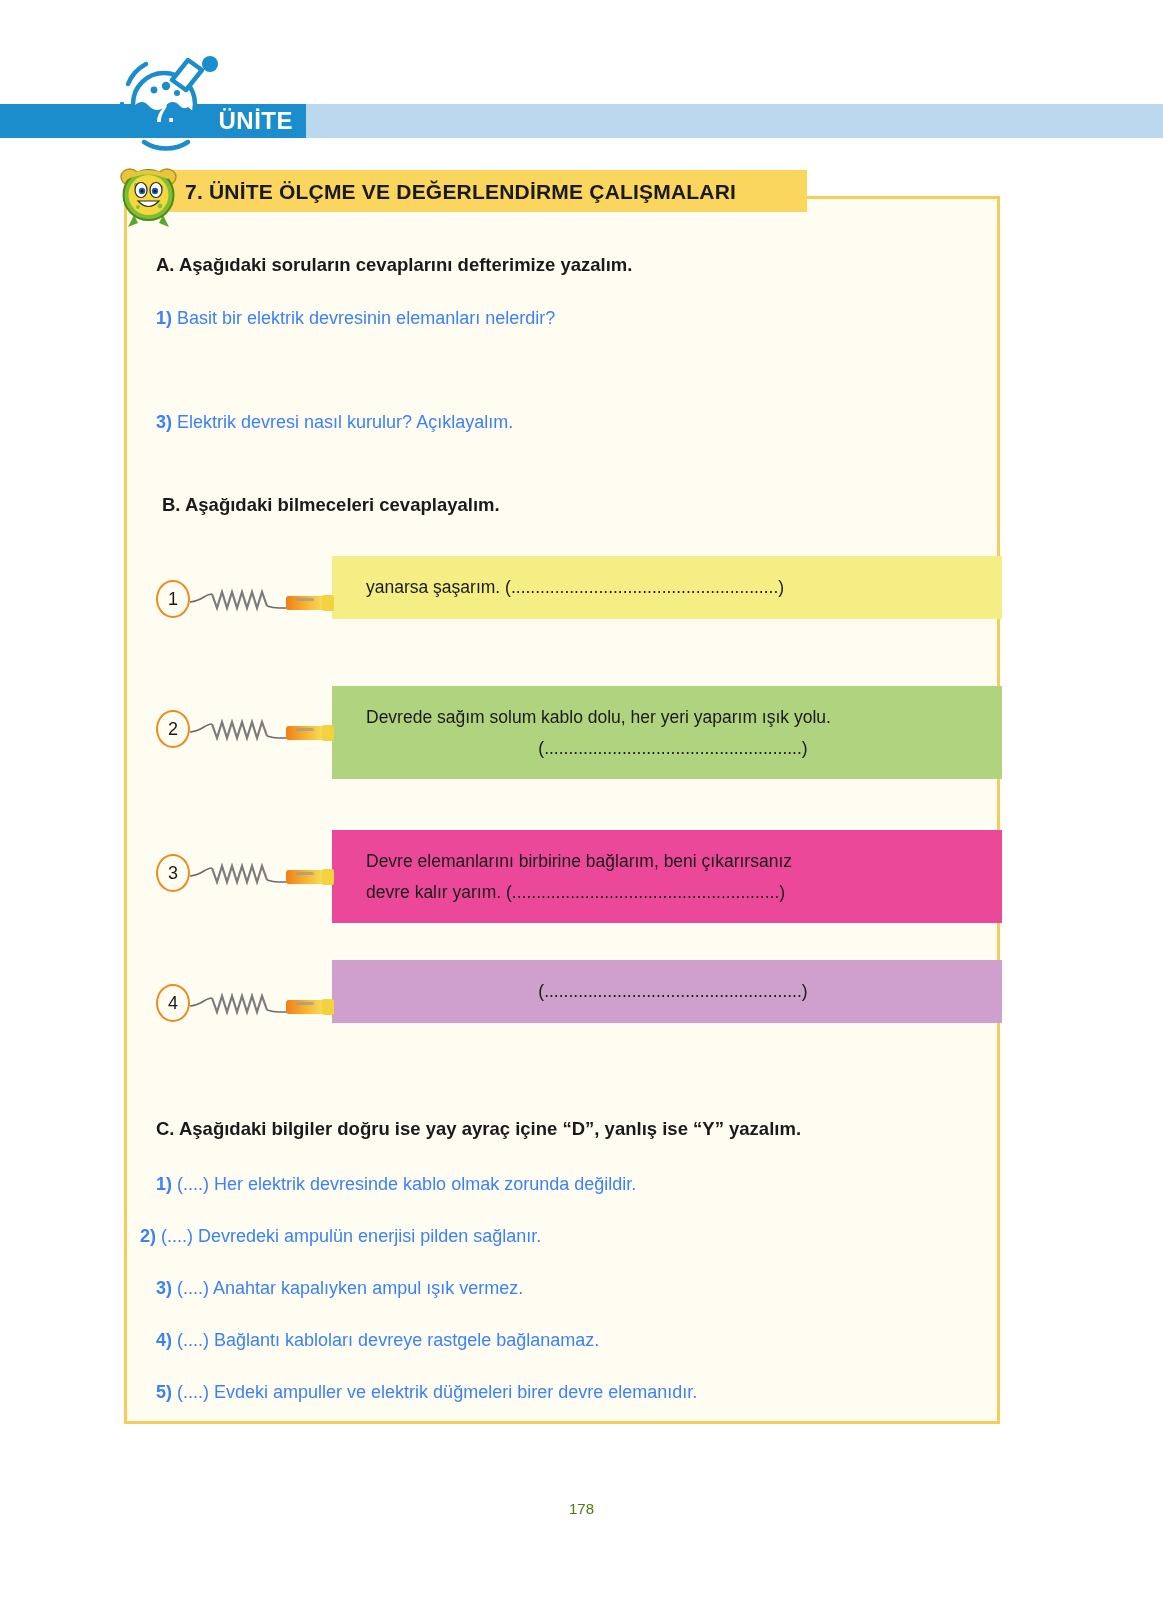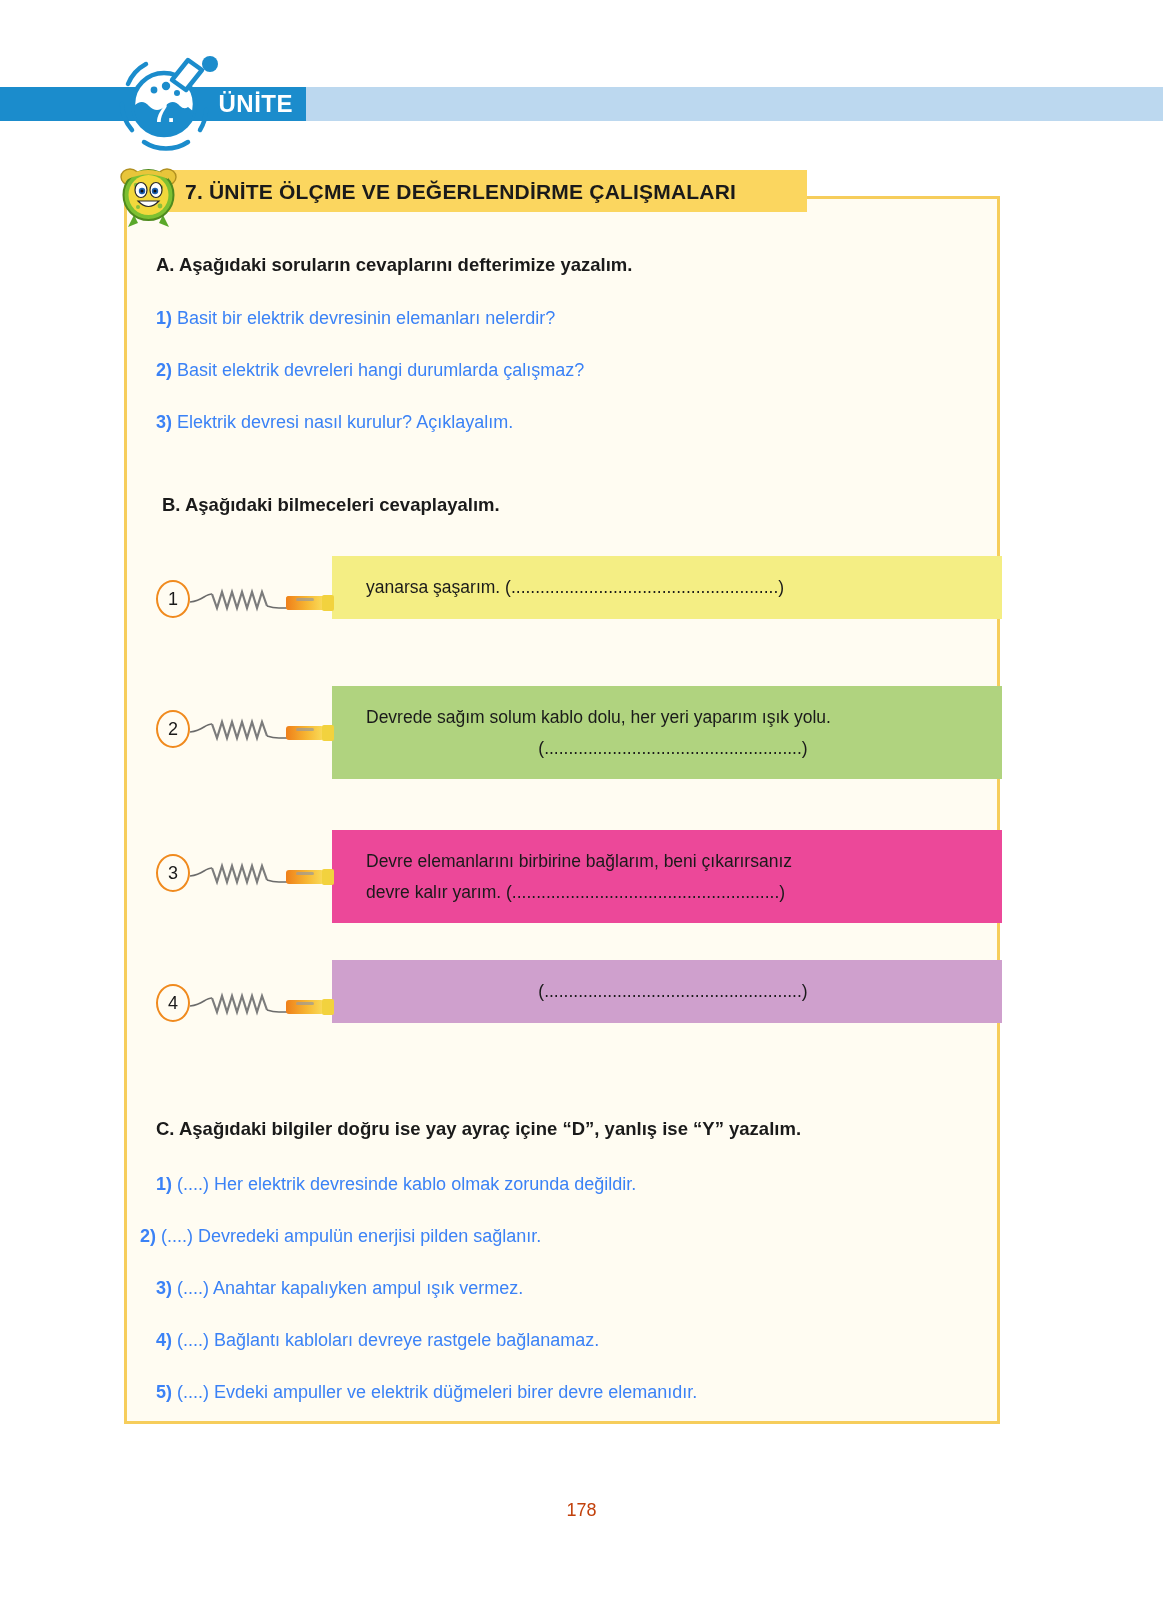--- a/index.html
+++ b/index.html
@@ -16,21 +16,21 @@
     width: 1163px;
     height: 1616px;
     background: #ffffff;
     overflow: hidden;
   }
 
   
   .header-strip {
     position: absolute;
     left: 0;
-    top: 87px;
+    top: 104px;
     width: 1163px;
     height: 34px;
   }
   .header-bar-dark {
     position: absolute;
     left: 0;
     top: 0;
     width: 196px;
     height: 34px;
     background: #1b8ccc;
@@ -183,22 +183,22 @@
   }
   .riddle-conn svg { display: block; }
 
   
   .page-number {
     position: absolute;
     left: 0;
     top: 1500px;
     width: 1163px;
     text-align: center;
-    font-size: 18px;
-    color: #c2410c;
+    font-size: 15px;
+    color: #4d7c0f;
   }
 </style>
 </head>
 <body>
 
 <div class="page">
 
   <div class="header-strip">
     <div class="header-bar-dark" style="background: rgb(27, 140, 204);"></div>
     <div class="header-bar-light" style="background: rgb(188, 216, 239);"></div>
@@ -268,24 +268,20 @@
     </svg>
   </div>
 
   <div class="inner">
 
     <div class="sec-heading" style="left:32px; top:58px;">A. Aşağıdaki soruların cevaplarını defterimize yazalım.</div>
 
     <div class="q-line" style="left:32px; top:112px;">
       <b>1)</b>
       <span>Basit bir elektrik devresinin elemanları nelerdir?</span>
-    </div>
-    <div class="q-line" style="left:32px; top:164px;">
-      <b>2)</b>
-      <span>Basit elektrik devreleri hangi durumlarda çalışmaz?</span>
     </div>
     <div class="q-line" style="left:32px; top:216px;">
       <b>3)</b>
       <span>Elektrik devresi nasıl kurulur? Açıklayalım.</span>
     </div>
 
     <div class="sec-heading" style="left:38px; top:298px;">B. Aşağıdaki bilmeceleri cevaplayalım.</div>
 
     <div class="riddle" style="top:360px;">
       <div class="riddle-num" style="top: 24px; border-color: rgb(240, 138, 30);">1</div>

